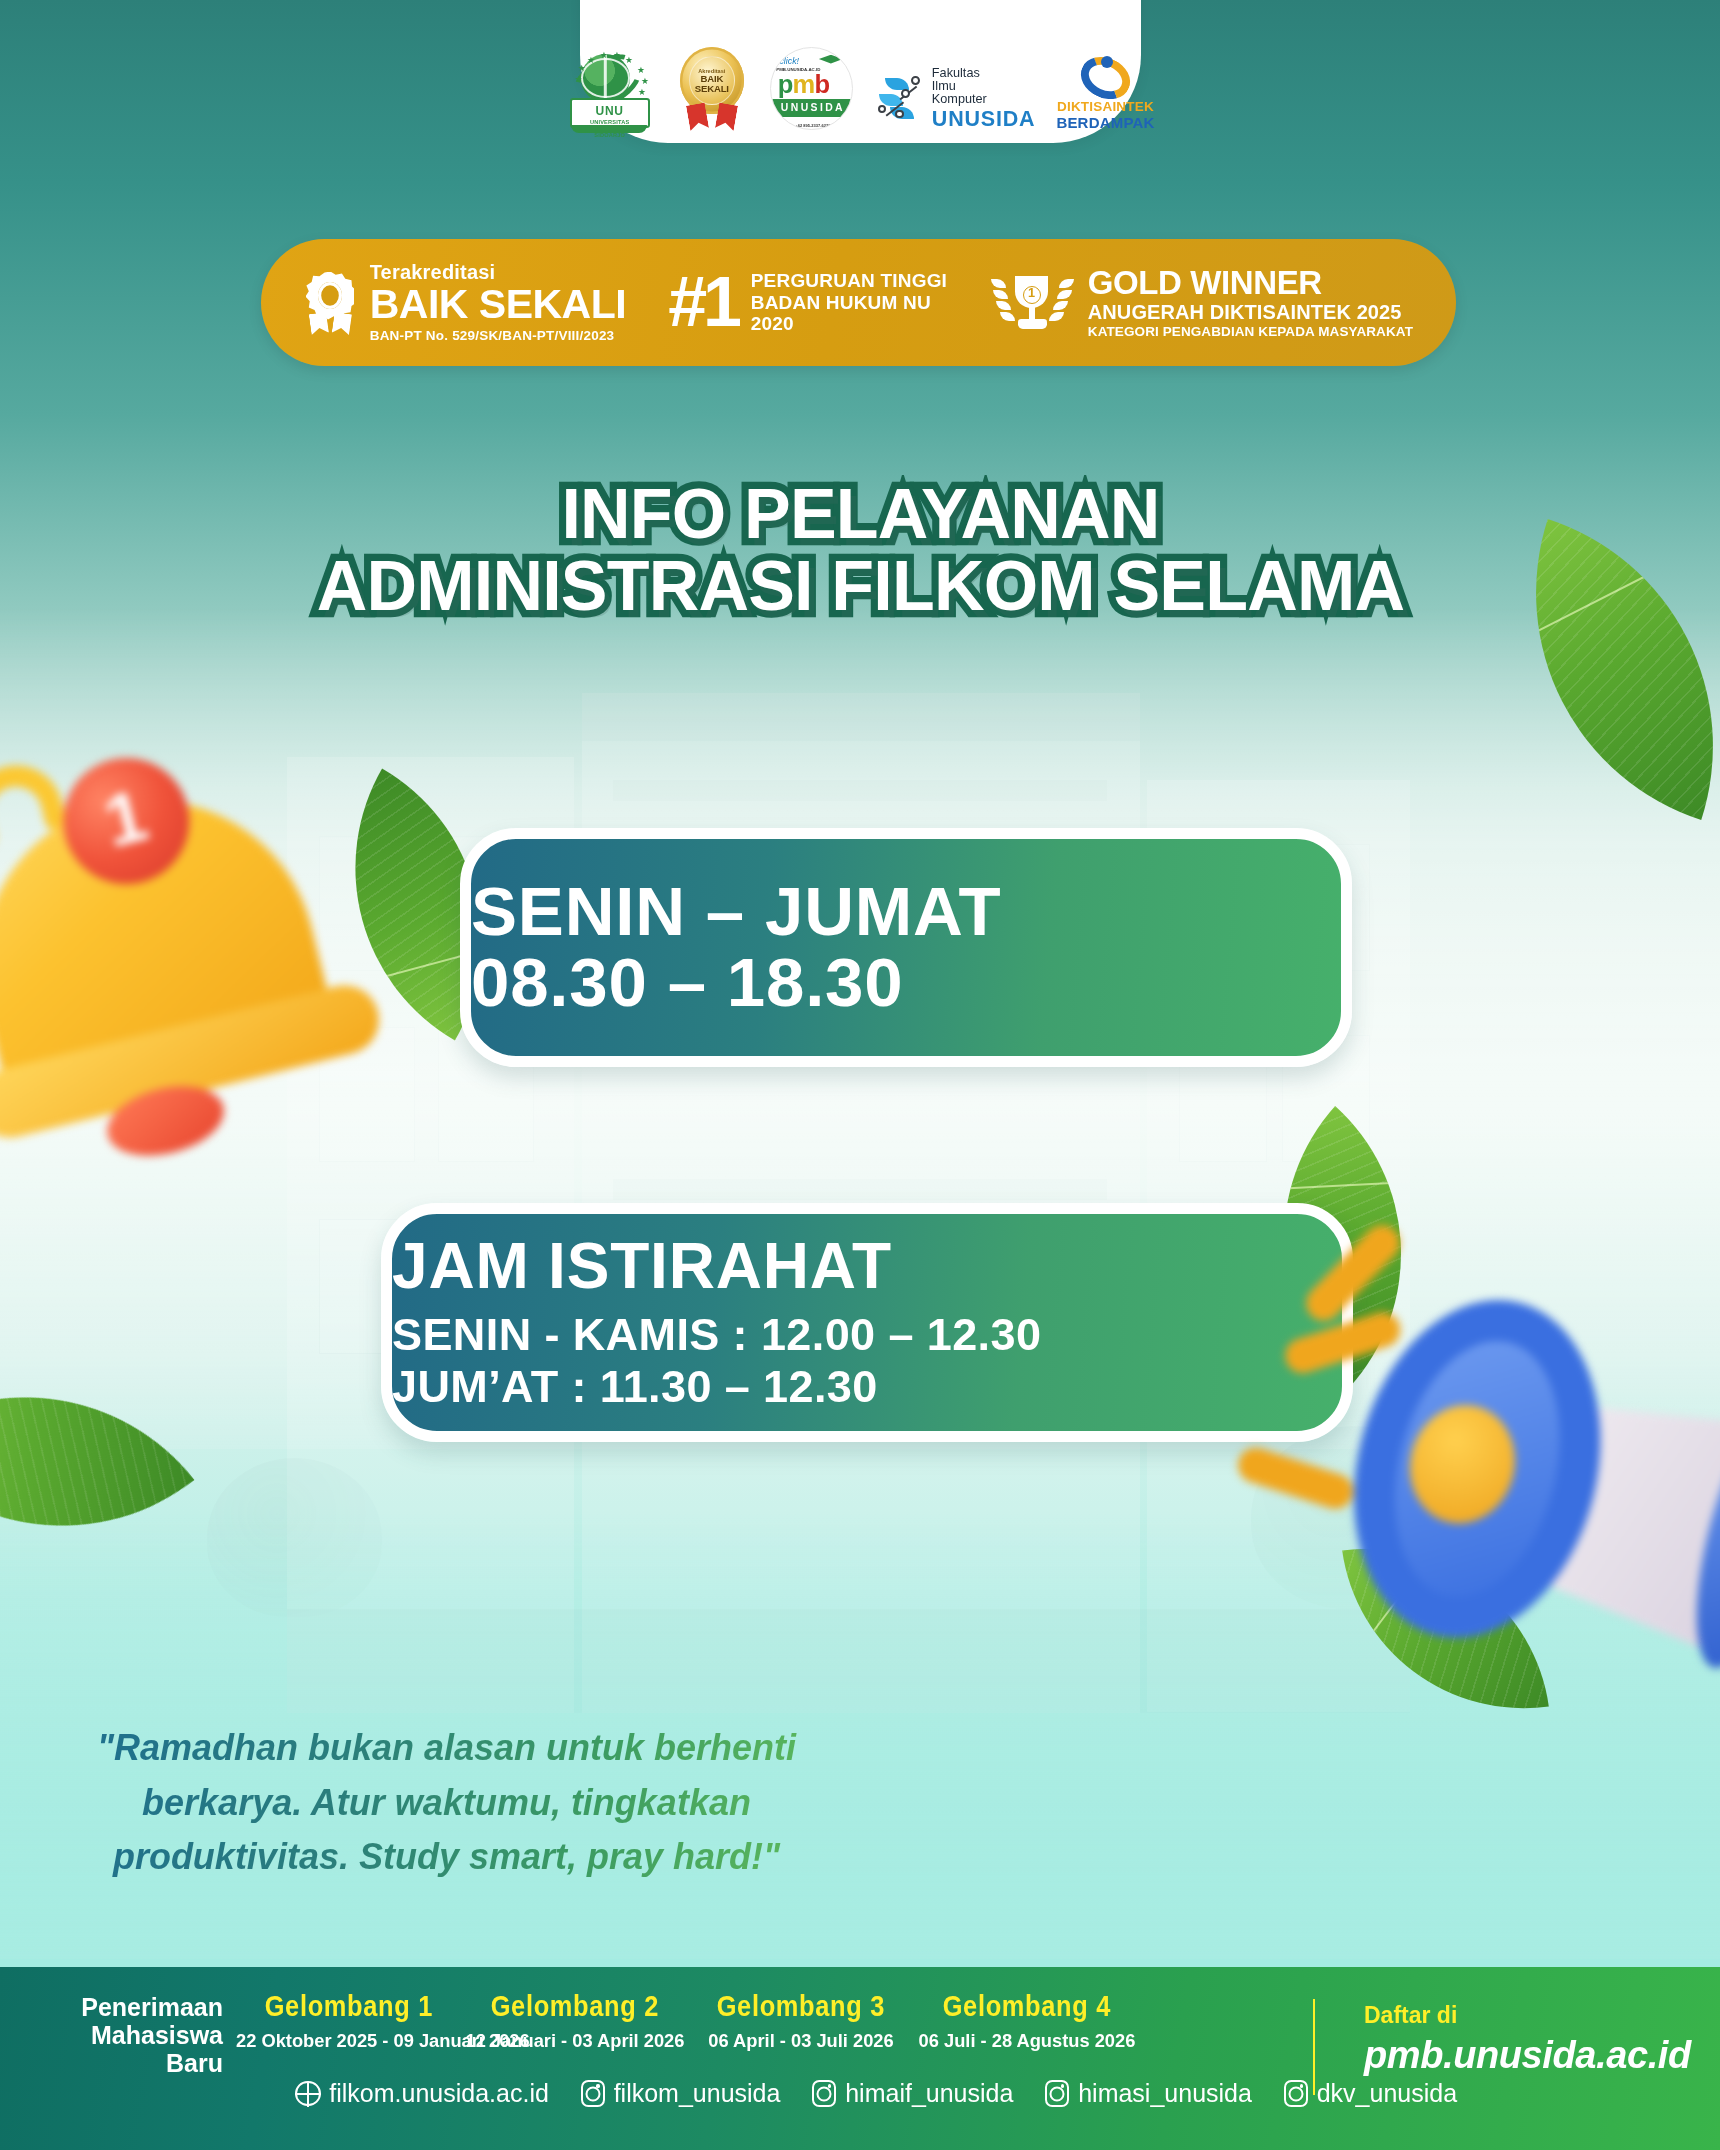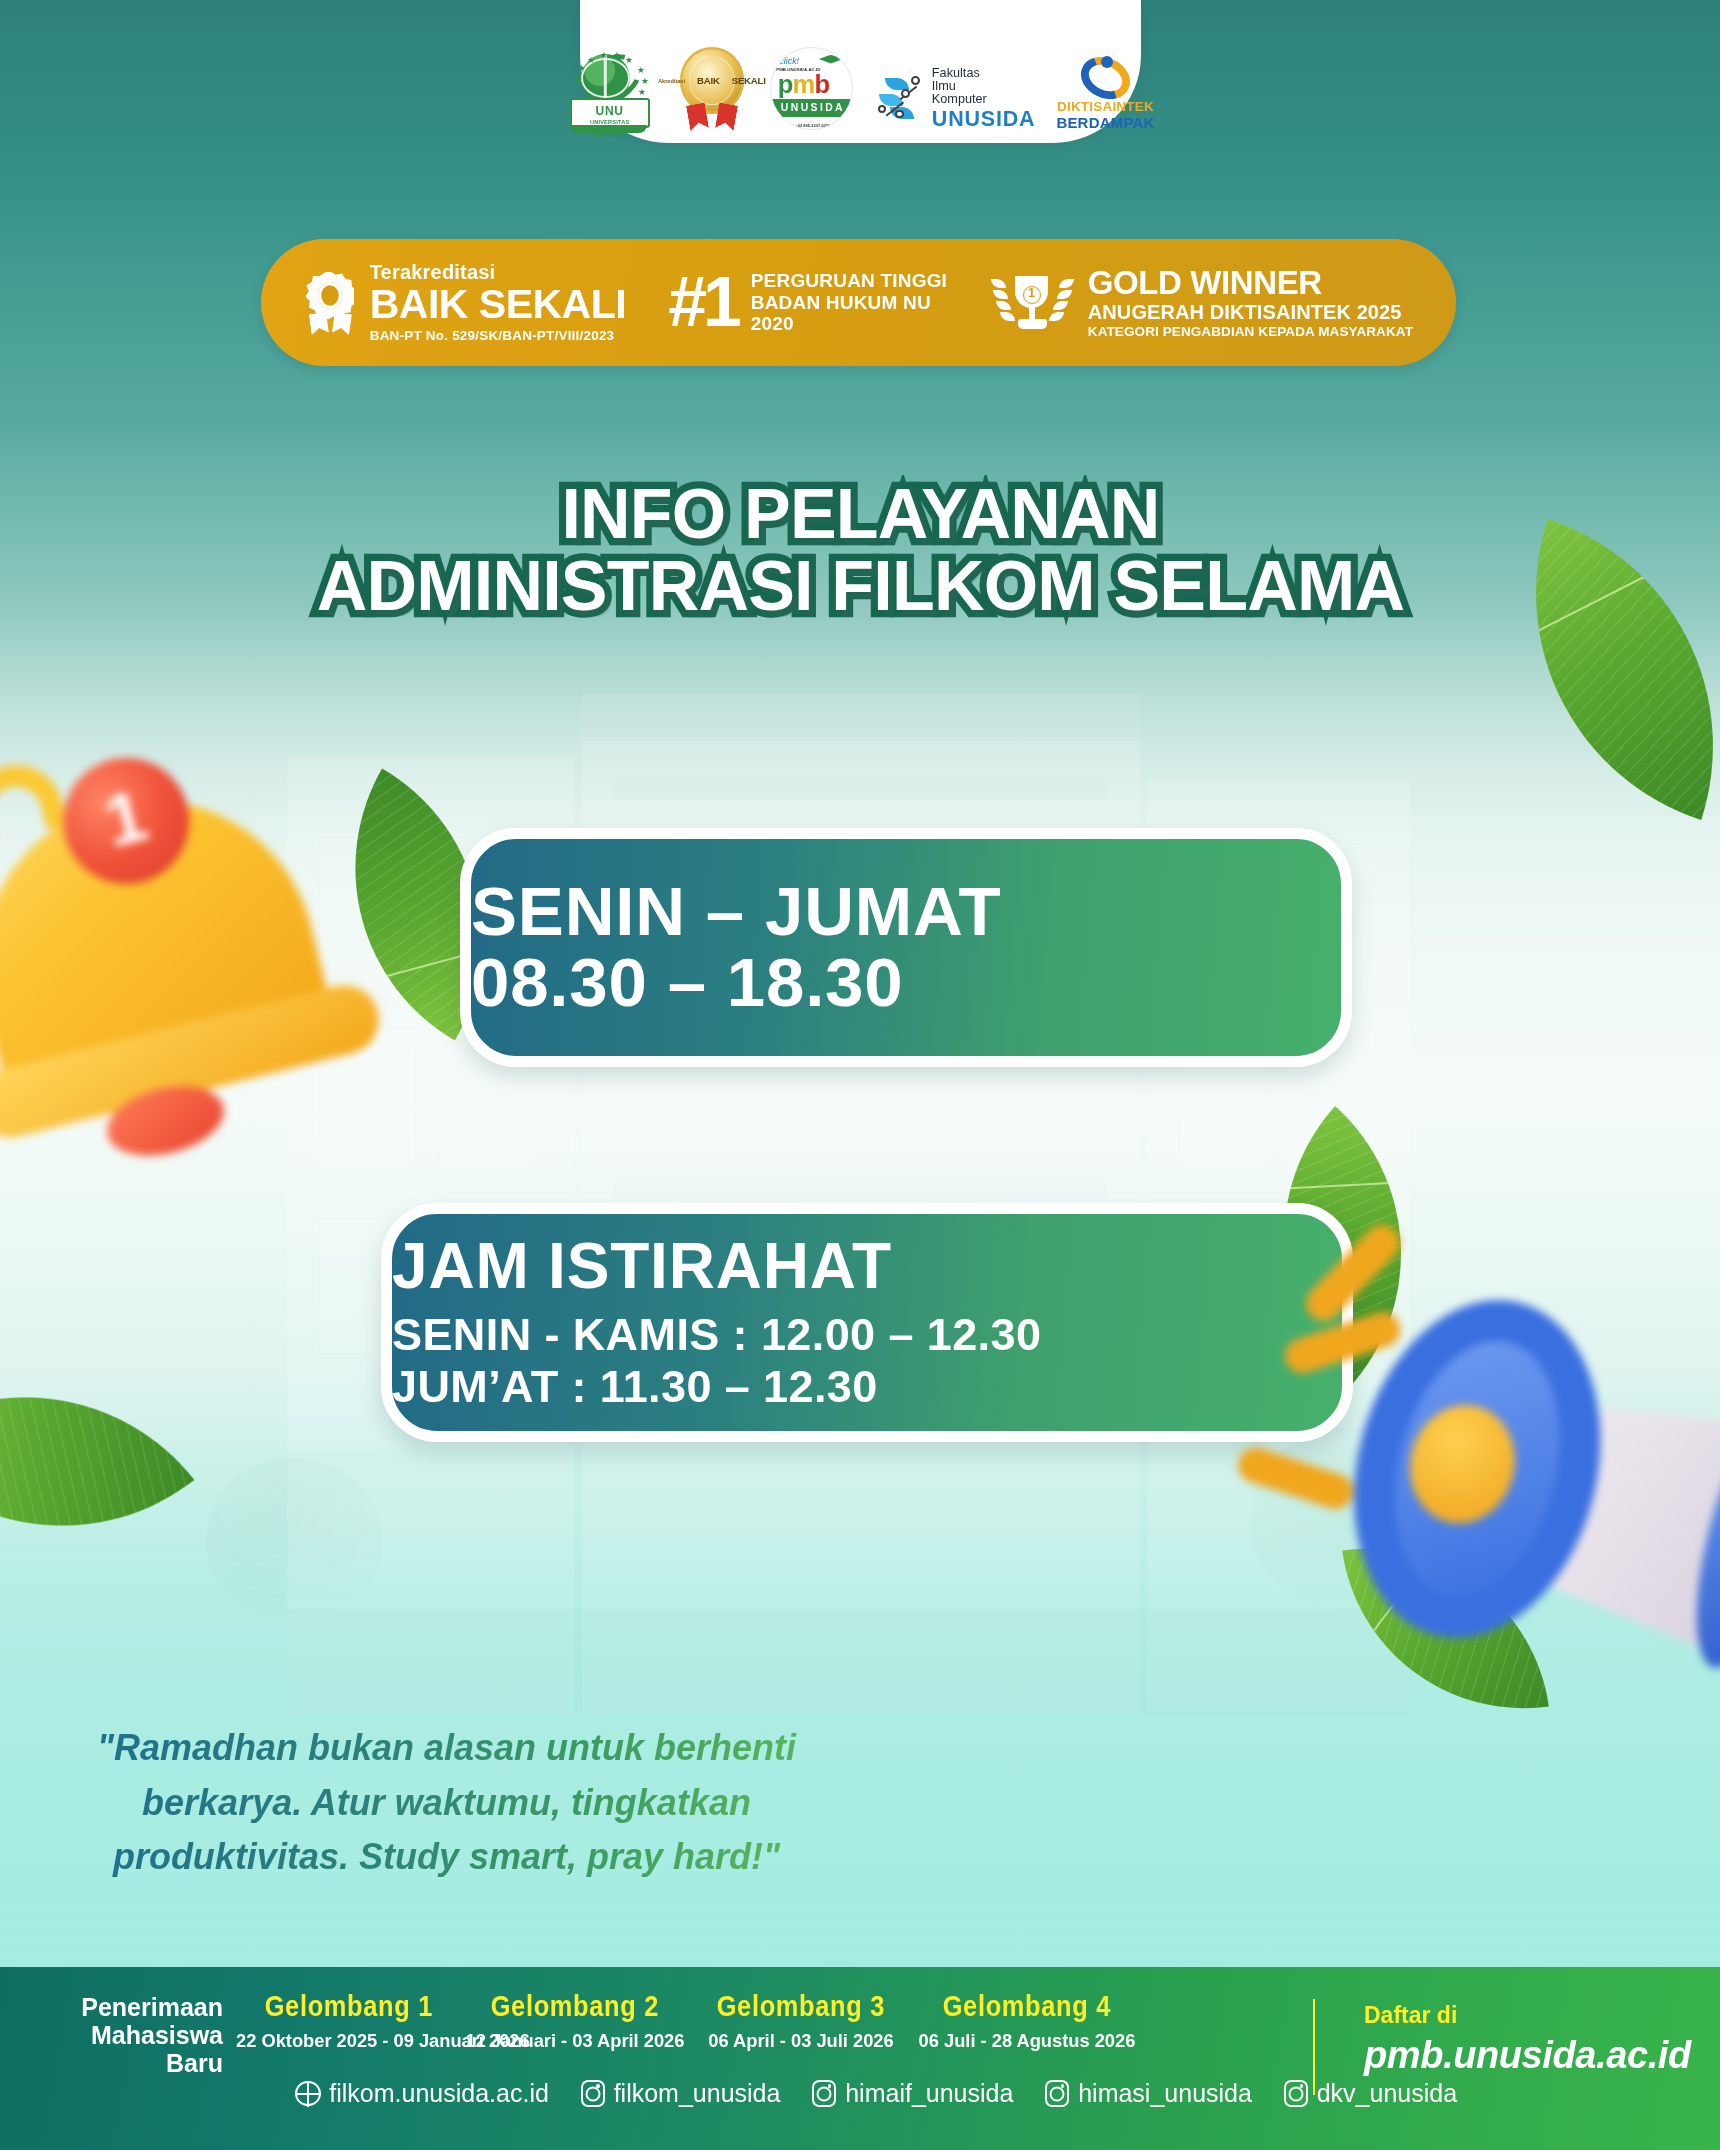--- a/index.html
+++ b/index.html
@@ -103,23 +103,22 @@
   .medal{ width:76px; height:83px; position:relative; }
   .medal .disc{
     position:absolute; left:6.4px; top:0; width:64px; height:67px; border-radius:50%;
     background:radial-gradient(circle at 36% 28%, #fdf0bd 0%, #ecc254 45%, #c89a2c 80%, #b07f1d 100%);
     box-shadow:0 0 0 2.4px #e0b344 inset;
     display:flex; flex-direction:column; align-items:center; justify-content:center;
   }
   .medal .inner{
     width:46px;height:49px;border-radius:50%;
     background:radial-gradient(circle at 40% 32%,#fff6d3,#e9c35c 70%,#d4a838);
-    display:flex;align-items:center;justify-content:center;
+    display:flex;flex-direction:column;align-items:center;justify-content:center;
     border:1.6px solid rgba(255,255,255,.5);
-    gap:12px;
   }
   .medal .t1{ font-size:5.6px; color:#7d5a12; font-weight:bold; }
   .medal .t2{ font-size:9.6px; color:#5d3f08; font-weight:bold; line-height:1.0; letter-spacing:-0.2px;}
   .medal .ribbon{
     position:absolute; left:14.3px; top:57px; width:48px; height:25.5px;
   }
   .medal .ribbon:before,.medal .ribbon:after{
     content:""; position:absolute; top:0; width:19px; height:25.5px; background:#d7352c;
     clip-path:polygon(0 0,100% 0,100% 100%,50% 74%,0 100%);
   }

